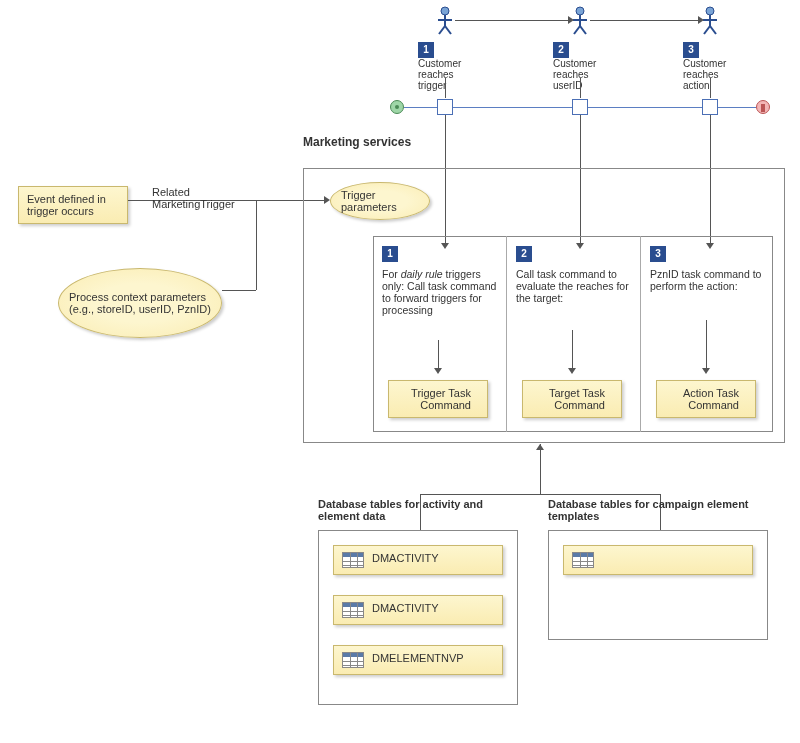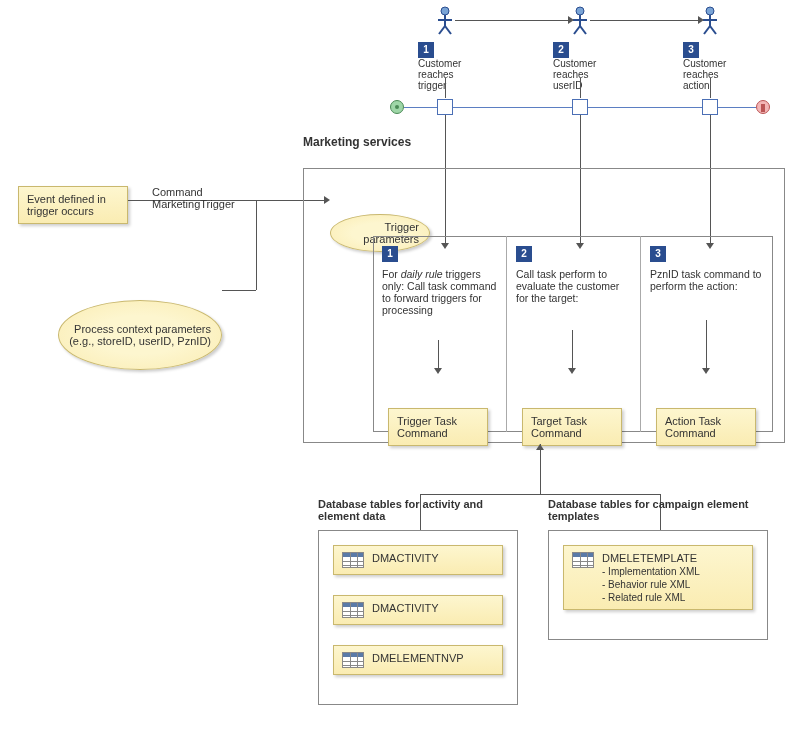--- a/index.html
+++ b/index.html
@@ -14,24 +14,23 @@
   }
   .ellipse {
     border: 1px solid #c9b86e;
     background: radial-gradient(ellipse at center, #fdf6cf 40%, #faecb2 100%);
     box-shadow: 2px 2px 3px rgba(0,0,0,0.2);
     border-radius: 50%;
     position: absolute;
     display: flex;
     align-items: center;
     justify-content: center;
-    text-align: right;
+    text-align: left;
     padding: 4px 10px;
     font-size: 11px;
-    margin-top: 32px;
   }
   .num-badge {
     display: inline-block;
     width: 16px; height: 16px;
     background: #2a4d8f;
     color: #fff;
     font-size: 10px;
     font-weight: bold;
     text-align: center;
     line-height: 16px;
@@ -76,26 +75,25 @@
   .arrowhead.right { border-left: 6px solid #555; border-top: 4px solid transparent; border-bottom: 4px solid transparent; }
   .arrowhead.down { border-top: 6px solid #555; border-left: 4px solid transparent; border-right: 4px solid transparent; }
   .arrowhead.up   { border-bottom: 6px solid #555; border-left: 4px solid transparent; border-right: 4px solid transparent; }
   .inner-border {
     border: 1px solid #888; position: absolute;
   }
   .cmd-box {
     border: 1px solid #c9b86e;
     background: linear-gradient(#fdf6cf, #faecb2);
     box-shadow: 2px 2px 3px rgba(0,0,0,0.2);
-    padding: 6px 8px;
-    text-align: left;
+    padding: 6px 16px;
+    text-align: right;
     position: absolute;
     width: 100px;
     font-size: 11px;
-    margin-top: 28px;
   }
   .tbl-icon {
     display: inline-block;
     width: 22px; height: 16px;
     background:
       linear-gradient(#5a7aa8,#5a7aa8) 0 0/100% 4px no-repeat,
       linear-gradient(#fff,#fff);
     border: 1px solid #888;
     position: relative;
     vertical-align: middle;
@@ -177,21 +175,21 @@
 
 <div class="line v" style="left:445px;top:115px;height:130px"></div>
 <div class="arrowhead down" style="left:441px;top:243px"></div>
 <div class="line v" style="left:580px;top:115px;height:130px"></div>
 <div class="arrowhead down" style="left:576px;top:243px"></div>
 <div class="line v" style="left:710px;top:115px;height:130px"></div>
 <div class="arrowhead down" style="left:706px;top:243px"></div>
 
 <div class="box" style="left:18px;top:186px;width:110px">Event defined in trigger occurs</div>
 <div class="line h" style="left:128px;top:200px;width:128px"></div>
-<div class="caption" style="left:152px;top:186px;width:100px">Command MarketingTrigger</div>
+<div class="caption" style="left:152px;top:186px;width:100px">Related MarketingTrigger</div>
 
 <div class="line v" style="left:256px;top:200px;height:90px"></div>
 
 <div class="line h" style="left:256px;top:200px;width:70px"></div>
 <div class="arrowhead right" style="left:324px;top:196px"></div>
 
 <div class="ellipse" style="left:58px;top:268px;width:164px;height:70px">Process context parameters (e.g., storeID, userID, PznID)</div>
 <div class="line h" style="left:222px;top:290px;width:34px"></div>
 
 <div class="frame-label" style="left:303px;top:135px">Marketing services</div>
@@ -205,21 +203,21 @@
 
 <div style="position:absolute;left:382px;top:246px"><span class="num-badge">1</span></div>
 <div class="panel-text" style="left:382px;top:268px">
   <span>For </span><i>daily rule</i><span> triggers only: Call task command to forward triggers for processing</span>
 </div>
 <div class="line v" style="left:438px;top:340px;height:30px"></div>
 <div class="arrowhead down" style="left:434px;top:368px"></div>
 <div class="cmd-box" style="left:388px;top:380px">Trigger Task Command</div>
 
 <div style="position:absolute;left:516px;top:246px"><span class="num-badge">2</span></div>
-<div class="panel-text" style="left:516px;top:268px">Call task perform to evaluate the customer for the target:</div>
+<div class="panel-text" style="left:516px;top:268px">Call task command to evaluate the reaches for the target:</div>
 <div class="line v" style="left:572px;top:330px;height:40px"></div>
 <div class="arrowhead down" style="left:568px;top:368px"></div>
 <div class="cmd-box" style="left:522px;top:380px">Target Task Command</div>
 
 <div style="position:absolute;left:650px;top:246px"><span class="num-badge">3</span></div>
 <div class="panel-text" style="left:650px;top:268px">PznID task command to perform the action:</div>
 <div class="line v" style="left:706px;top:320px;height:50px"></div>
 <div class="arrowhead down" style="left:702px;top:368px"></div>
 <div class="cmd-box" style="left:656px;top:380px">Action Task Command</div>
 
@@ -241,19 +239,13 @@
   </div>
 <div class="db-item" style="left:333px;top:645px">
     <span class="tbl-icon"></span>
     <span class="txt">DMELEMENTNVP</span>
   </div>
 
 <div class="caption bold" style="left:548px;top:498px;width:210px">Database tables for campaign element templates</div>
 <div class="db-frame" style="left:548px;top:530px;width:220px;height:110px"></div>
 <div class="db-item" style="left:563px;top:545px;width:190px">
   <span class="tbl-icon"></span>
-  <span class="txt">
-    <span>DMELETEMPLATE</span>
-    <div class="db-sub">- Implementation XML</div>
-    <div class="db-sub">- Behavior rule XML</div>
-    <div class="db-sub">- Related rule XML</div>
-  </span>
 </div>
 
 </body></html>

